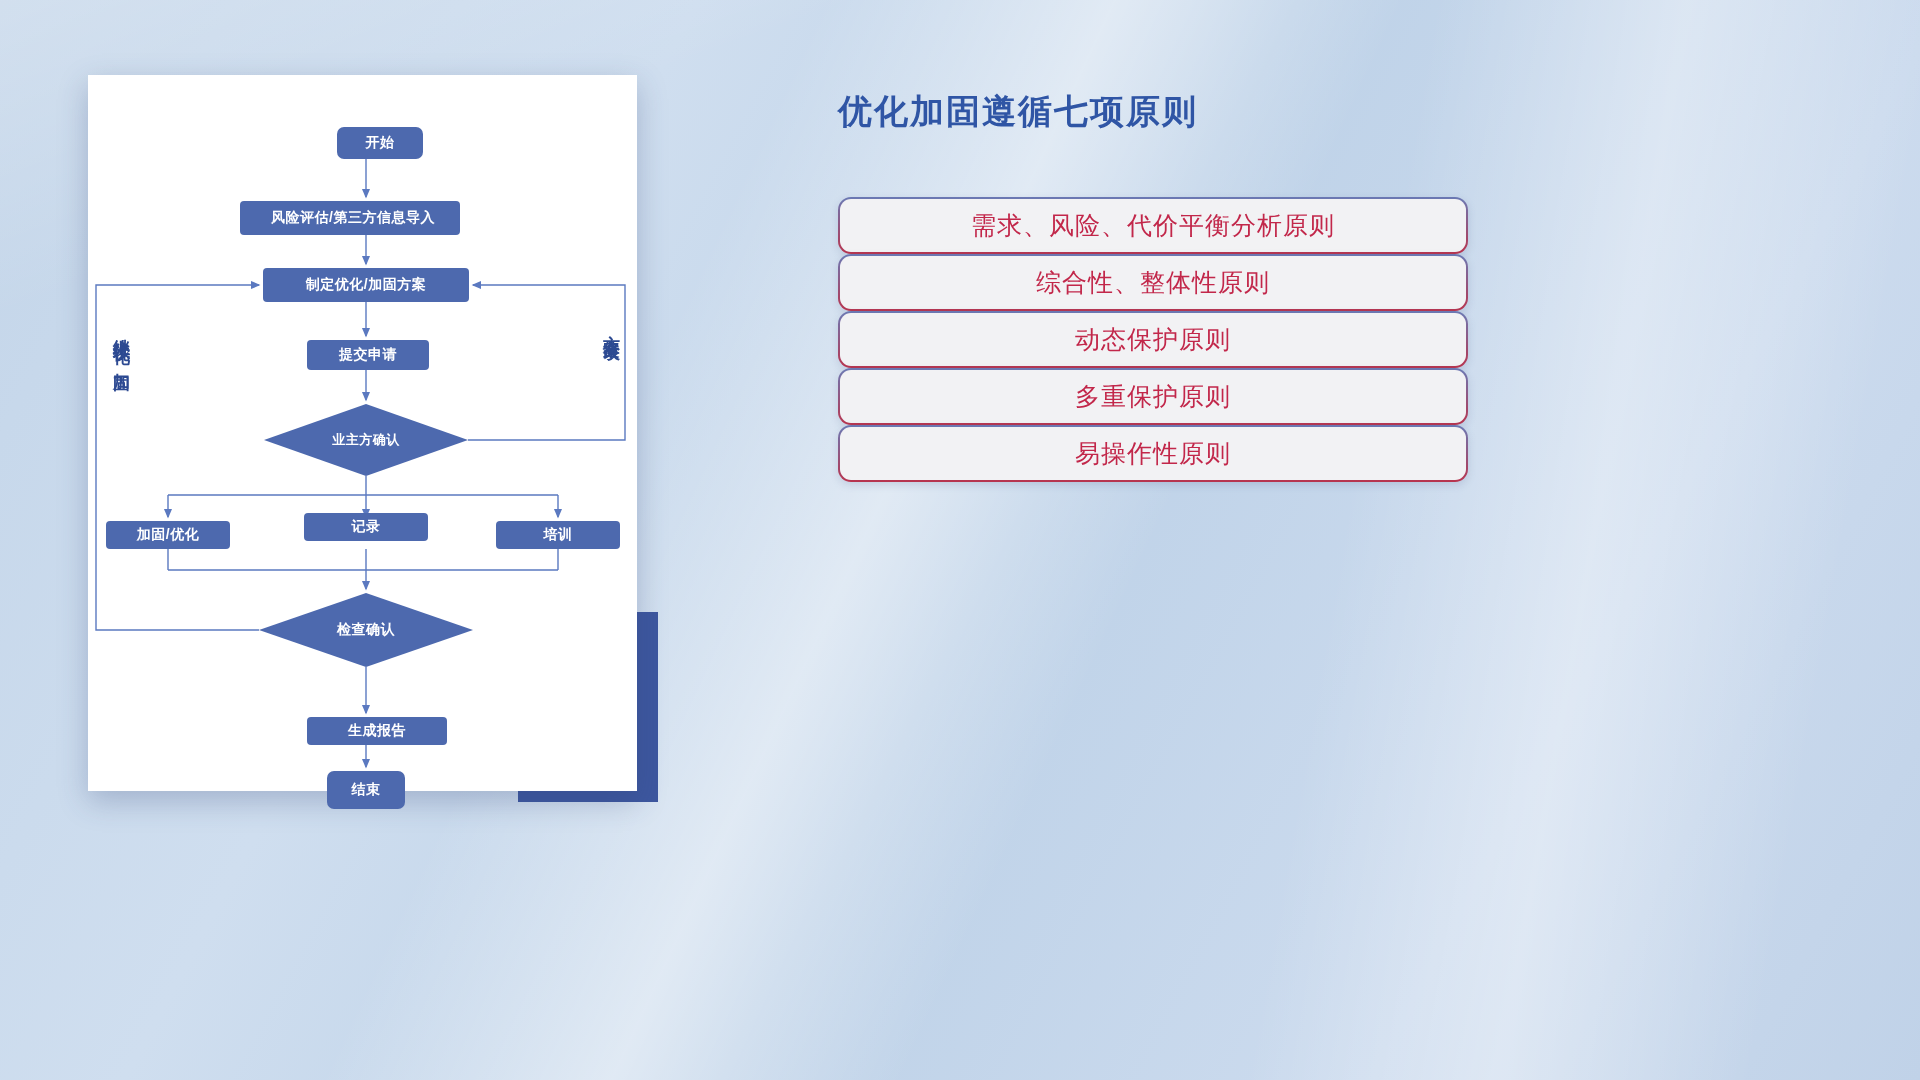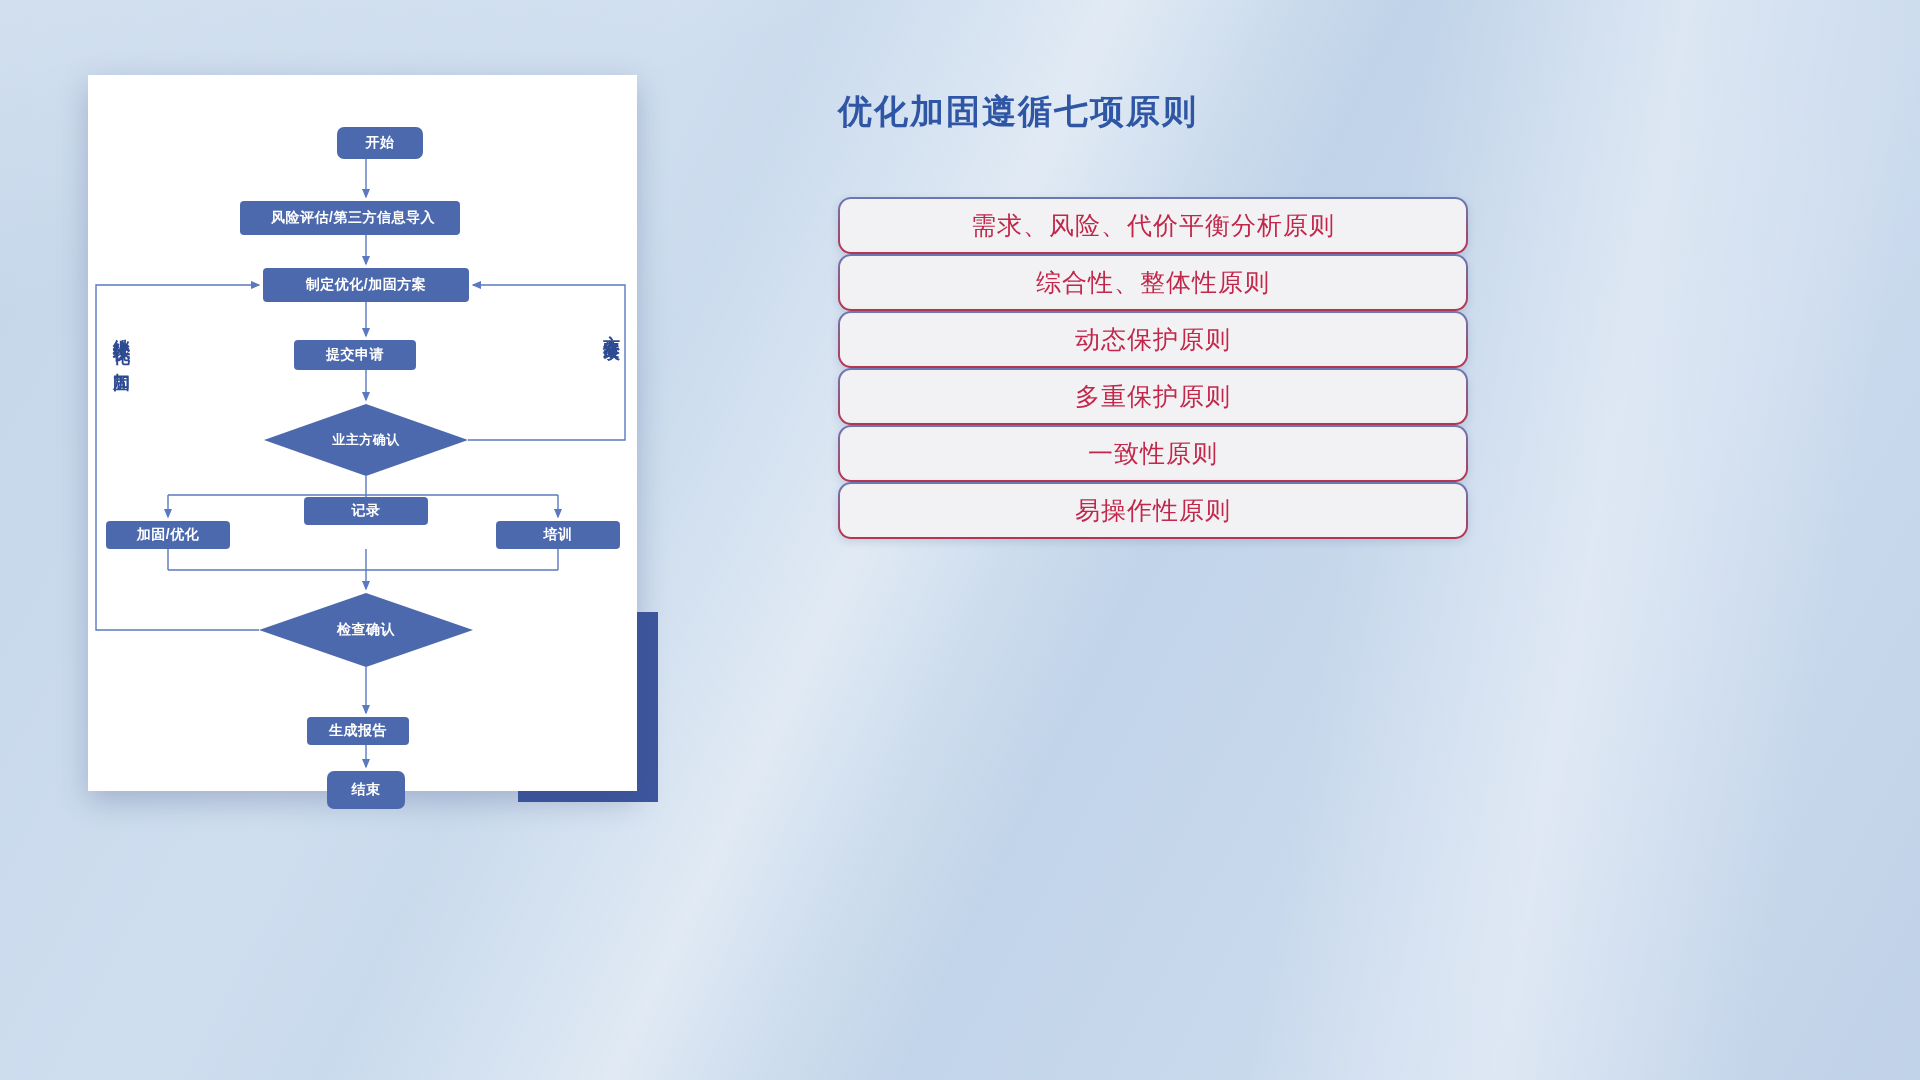--- a/index.html
+++ b/index.html
@@ -98,33 +98,33 @@
         <path d="M171 555 L8 555 L8 210 L171 210" marker-end="url(#arr)"></path>
       </g>
     </svg>
 
     <div class="fc-box fc-round" style="left:249px;top:52px;width:86px;height:32px;">开始</div>
 
     <div class="fc-box" style="left:152px;top:126px;width:220px;height:34px;padding-left:6px;">风险评估/第三方信息导入</div>
 
     <div class="fc-box" style="left:175px;top:193px;width:206px;height:34px;">制定优化/加固方案</div>
 
-    <div class="fc-box" style="left:206px;top:265px;width:122px;height:30px;">提交申请</div>
+    <div class="fc-box" style="left:219px;top:265px;width:122px;height:30px;">提交申请</div>
 
     <div class="fc-diamond" style="left:176px;top:329px;width:204px;height:72px;">业主方确认</div>
 
     <div class="fc-box" style="left:18px;top:446px;width:124px;height:28px;">加固/优化</div>
 
-    <div class="fc-box" style="left:216px;top:422px;width:124px;height:28px;">记录</div>
+    <div class="fc-box" style="left:216px;top:438px;width:124px;height:28px;">记录</div>
 
     <div class="fc-box" style="left:408px;top:446px;width:124px;height:28px;">培训</div>
 
     <div class="fc-diamond" style="left:171px;top:518px;width:214px;height:74px;font-size:14px;">检查确认</div>
 
-    <div class="fc-box" style="left:219px;top:642px;width:102px;height:28px;">生成报告</div>
+    <div class="fc-box" style="left:219px;top:642px;width:140px;height:28px;">生成报告</div>
 
     <div class="fc-box fc-round" style="left:239px;top:696px;width:78px;height:38px;">结束</div>
 
     <div class="v-label" style="left:22px;top:250px;">继续优化/加固</div>
 
     <div class="v-label" style="left:512px;top:247px;">方案修改</div>
   </div>
 
   <div class="panel">
     <h1>优化加固遵循七项原则</h1>
@@ -135,21 +135,18 @@
       <div class="principle">
         <div class="principle-inner">综合性、整体性原则</div>
       </div>
       <div class="principle">
         <div class="principle-inner">动态保护原则</div>
       </div>
       <div class="principle">
         <div class="principle-inner">多重保护原则</div>
       </div>
       <div class="principle">
-        <div class="principle-inner">一致性原则</div>
-      </div>
-      <div class="principle">
         <div class="principle-inner">易操作性原则</div>
       </div>
     </div>
   </div>
 
 </div>
 
 </body></html>

